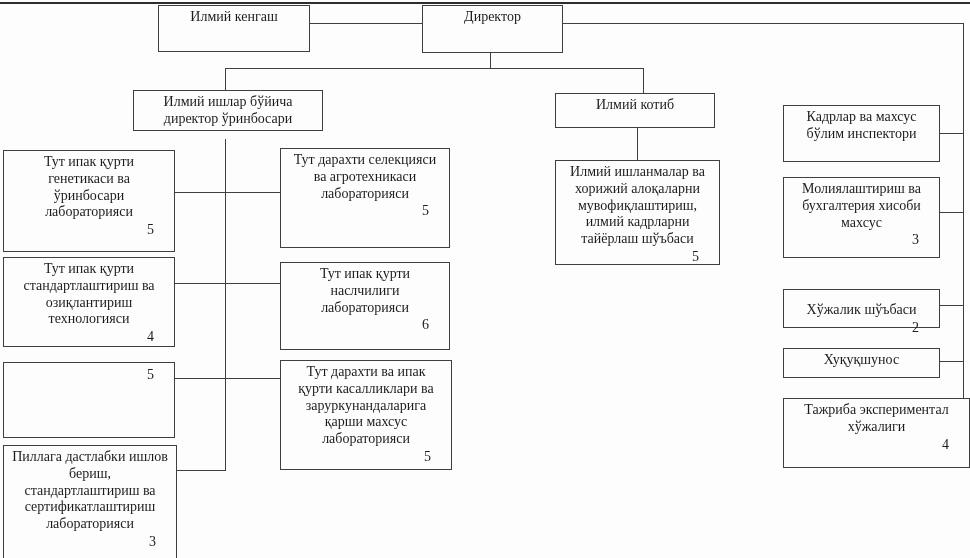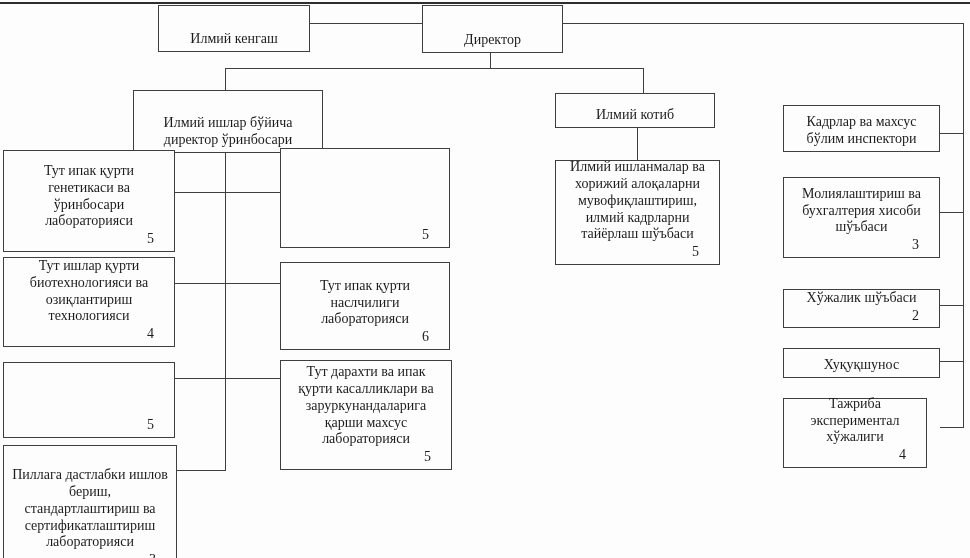--- a/index.html
+++ b/index.html
@@ -7,21 +7,21 @@
   body { font-family:"Liberation Serif","DejaVu Serif",serif; }
   .canvas {
     position:relative; width:970px; height:558px;
     background:var(--page-bg,#fdfdfd); color:var(--text-color,#1c1c1c);
     overflow:hidden;
   }
   .box {
     position:absolute;
     border:1px solid var(--line-color,#3f3f3f);
     background:var(--page-bg,#fdfdfd);
-    display:flex; flex-direction:column; align-items:center; justify-content:flex-end;
+    display:flex; flex-direction:column; align-items:center; justify-content:flex-start;
     text-align:center; font-size:14px; line-height:1.2; padding:3px 8px;font-family:Liberation Serif, serif;
   }
   .box .lbl { display:block; }
   .box .cnt { align-self:flex-end; margin-right:12px; margin-top:1px; font-size:14px; }
   .ln { position:absolute; background:var(--line-color,#3f3f3f); }
   .ln.edge { background:var(--edge-color,#2e2e2e); }
 </style>
 </head>
 <body>
 
@@ -47,71 +47,72 @@
   <div class="ln" style="left:940px;top:361px;width:24px;height:1px"></div>
   <div class="ln" style="left:940px;top:427px;width:24px;height:1px"></div>
 
   <div class="box" style="left:158px;top:5px;width:152px;height:47px">
     <span class="lbl">Илмий кенгаш</span>
   </div>
   <div class="box" style="left:422px;top:5px;width:141px;height:48px">
     <span class="lbl">Директор</span>
   </div>
 
-  <div class="box" style="left:133px;top:90px;width:190px;height:63px">
+  <div class="box" style="left:133px;top:90px;width:190px;height:41px">
     <span class="lbl">Илмий ишлар бўйича директор ўринбосари</span>
   </div>
   <div class="box" style="left:555px;top:93px;width:160px;height:35px">
     <span class="lbl">Илмий котиб</span>
   </div>
   <div class="box" style="left:555px;top:160px;width:165px;height:105px">
     <span class="lbl">Илмий ишланмалар ва хорижий алоқаларни мувофиқлаштириш, илмий кадрларни тайёрлаш шўъбаси</span>
     <span class="cnt">5</span>
   </div>
 
   <div class="box" style="left:3px;top:150px;width:172px;height:102px">
     <span class="lbl">Тут ипак қурти генетикаси ва ўринбосари лабораторияси</span>
     <span class="cnt">5</span>
   </div>
   <div class="box" style="left:3px;top:257px;width:172px;height:90px">
-    <span class="lbl">Тут ишлар қурти биотехнологияси ва озиқлантириш технологияси</span>
+    <span class="lbl">Тут ипак қурти стандартлаштириш ва озиқлантириш технологияси</span>
     <span class="cnt">4</span>
   </div>
   <div class="box" style="left:3px;top:362px;width:172px;height:76px">
     <span class="cnt">5</span>
   </div>
   <div class="box" style="left:3px;top:445px;width:174px;height:128px">
     <span class="lbl">Пиллага дастлабки ишлов бериш, стандартлаштириш ва сертификатлаштириш лабораторияси</span>
     <span class="cnt">3</span>
   </div>
 
   <div class="box" style="left:280px;top:148px;width:170px;height:100px">
+    <span class="lbl">Тут дарахти селекцияси ва агротехникаси лабораторияси</span>
     <span class="cnt">5</span>
   </div>
   <div class="box" style="left:280px;top:262px;width:170px;height:88px">
     <span class="lbl">Тут ипак қурти наслчилиги лабораторияси</span>
     <span class="cnt">6</span>
   </div>
   <div class="box" style="left:280px;top:360px;width:172px;height:110px">
     <span class="lbl">Тут дарахти ва ипак қурти касалликлари ва заруркунандаларига қарши махсус лабораторияси</span>
     <span class="cnt">5</span>
   </div>
 
-  <div class="box" style="left:783px;top:105px;width:157px;height:47px">
+  <div class="box" style="left:783px;top:105px;width:157px;height:57px">
     <span class="lbl">Кадрлар ва махсус бўлим инспектори</span>
   </div>
   <div class="box" style="left:783px;top:177px;width:157px;height:81px">
-    <span class="lbl">Молиялаштириш ва бухгалтерия хисоби шўъбаси</span>
+    <span class="lbl">Молиялаштириш ва бухгалтерия хисоби махсус</span>
     <span class="cnt">3</span>
   </div>
-  <div class="box" style="left:783px;top:289px;width:157px;height:39px;padding:2px 8px">
+  <div class="box" style="left:783px;top:289px;width:157px;height:39px;padding:12px 8px">
     <span class="lbl">Хўжалик шўъбаси</span>
     <span class="cnt">2</span>
   </div>
   <div class="box" style="left:783px;top:348px;width:157px;height:30px">
     <span class="lbl">Хуқуқшунос</span>
   </div>
-  <div class="box" style="left:783px;top:398px;width:144px;height:70px">
+  <div class="box" style="left:783px;top:398px;width:187px;height:70px">
     <span class="lbl">Тажриба экспериментал хўжалиги</span>
     <span class="cnt">4</span>
   </div>
 
 </div>
 
 </body></html>

